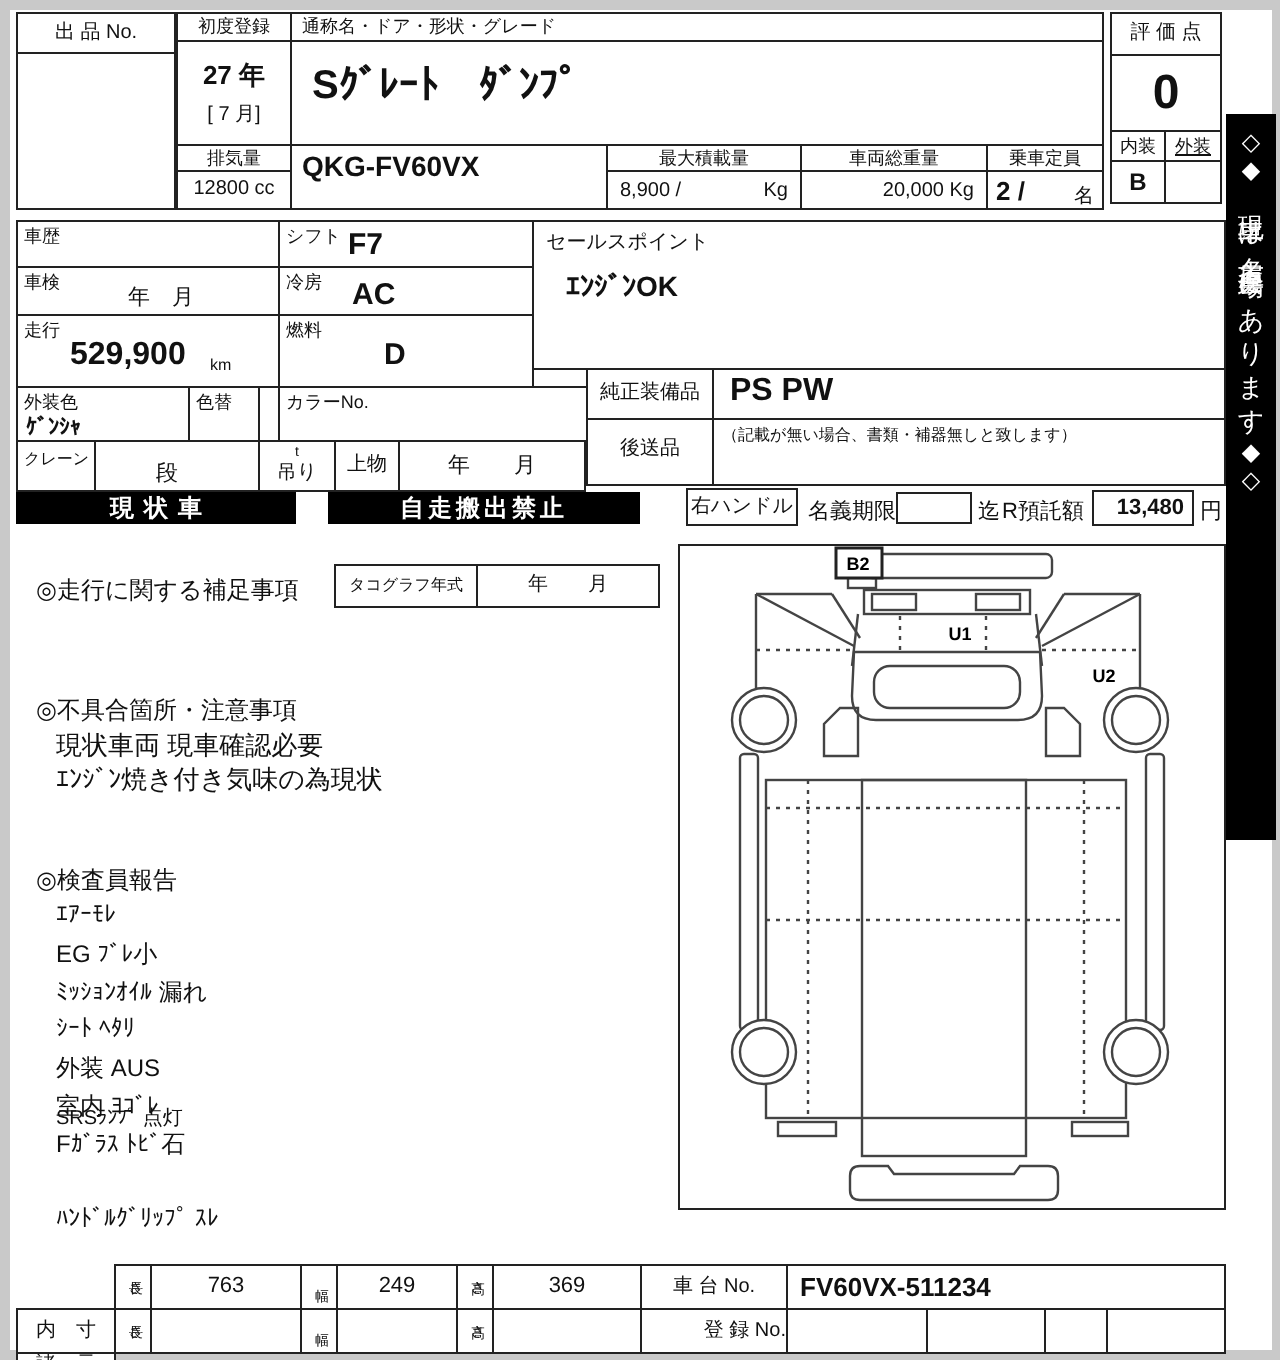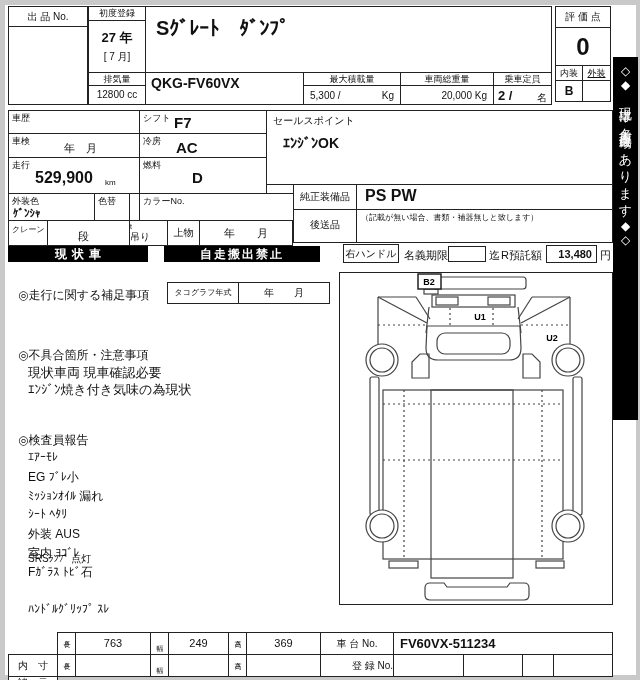--- a/index.html
+++ b/index.html
@@ -32,35 +32,36 @@
   <div class="hd" style="height:20px;line-height:19px;font-size:10px;">出 品 No.</div>
 </div>
 
 <div class="c" style="left:88px;top:6px;width:58px;height:67px;">
   <div class="hd">初度登録</div>
   <div class="b" style="font-size:13px;text-align:center;margin-top:8px;">27 年</div>
   <div style="font-size:10px;text-align:center;margin-top:3px;">[ 7 月]</div>
 </div>
 
 <div class="c" style="left:145px;top:6px;width:407px;height:67px;">
+  <div class="hd" style="text-align:left;padding-left:5px;">通称名・ドア・形状・グレード</div>
   <div class="b" style="font-size:20px;padding:10px 0 0 10px;">Sｸﾞﾚｰﾄ　ﾀﾞﾝﾌﾟ</div>
 </div>
 
 <div class="c" style="left:88px;top:72px;width:58px;height:33px;">
   <div class="hd" style="height:13px;">排気量</div>
   <div style="font-size:10px;text-align:center;margin-top:3px;">12800 cc</div>
 </div>
 
 <div class="c" style="left:145px;top:72px;width:159px;height:33px;">
   <div class="b" style="font-size:14px;padding:2px 0 0 5px;">QKG-FV60VX</div>
 </div>
 
 <div class="c" style="left:303px;top:72px;width:98px;height:33px;">
   <div class="hd" style="height:13px;">最大積載量</div>
-  <span class="t" style="left:6px;top:17px;font-size:10px;">5,300 /</span>
+  <span class="t" style="left:6px;top:17px;font-size:10px;">8,900 /</span>
   <span class="t" style="right:6px;top:17px;font-size:10px;">Kg</span>
 </div>
 
 <div class="c" style="left:400px;top:72px;width:94px;height:33px;">
   <div class="hd" style="height:13px;">車両総重量</div>
   <div style="font-size:10px;text-align:right;padding:4px 6px 0 0;">20,000 Kg</div>
 </div>
 
 <div class="c" style="left:493px;top:72px;width:59px;height:33px;">
   <div class="hd" style="height:13px;">乗車定員</div>
@@ -124,21 +125,21 @@
 <div class="c" style="left:139px;top:193px;width:155px;height:28px;">
   <span class="lbl">カラーNo.</span>
 </div>
 
 <div class="c" style="left:8px;top:220px;width:40px;height:26px;">
   <span class="lbl" style="font-size:8px;top:3px;">クレーン</span>
 </div>
 <div class="c" style="left:47px;top:220px;width:83px;height:26px;">
   <span class="t" style="left:30px;top:8px;font-size:11px;">段</span>
 </div>
-<div class="c" style="left:129px;top:220px;width:39px;height:26px;text-align:left;">
+<div class="c" style="left:129px;top:220px;width:39px;height:26px;text-align:center;">
   <div style="font-size:7px;line-height:8px;padding-top:2px;">t</div>
   <div style="font-size:10px;line-height:12px;">吊り</div>
 </div>
 <div class="c" style="left:167px;top:220px;width:33px;height:26px;">
   <div style="font-size:10px;text-align:center;line-height:24px;">上物</div>
 </div>
 <div class="c" style="left:199px;top:220px;width:94px;height:26px;">
   <div style="font-size:11px;text-align:center;line-height:24px;">年　　月</div>
 </div>
 

